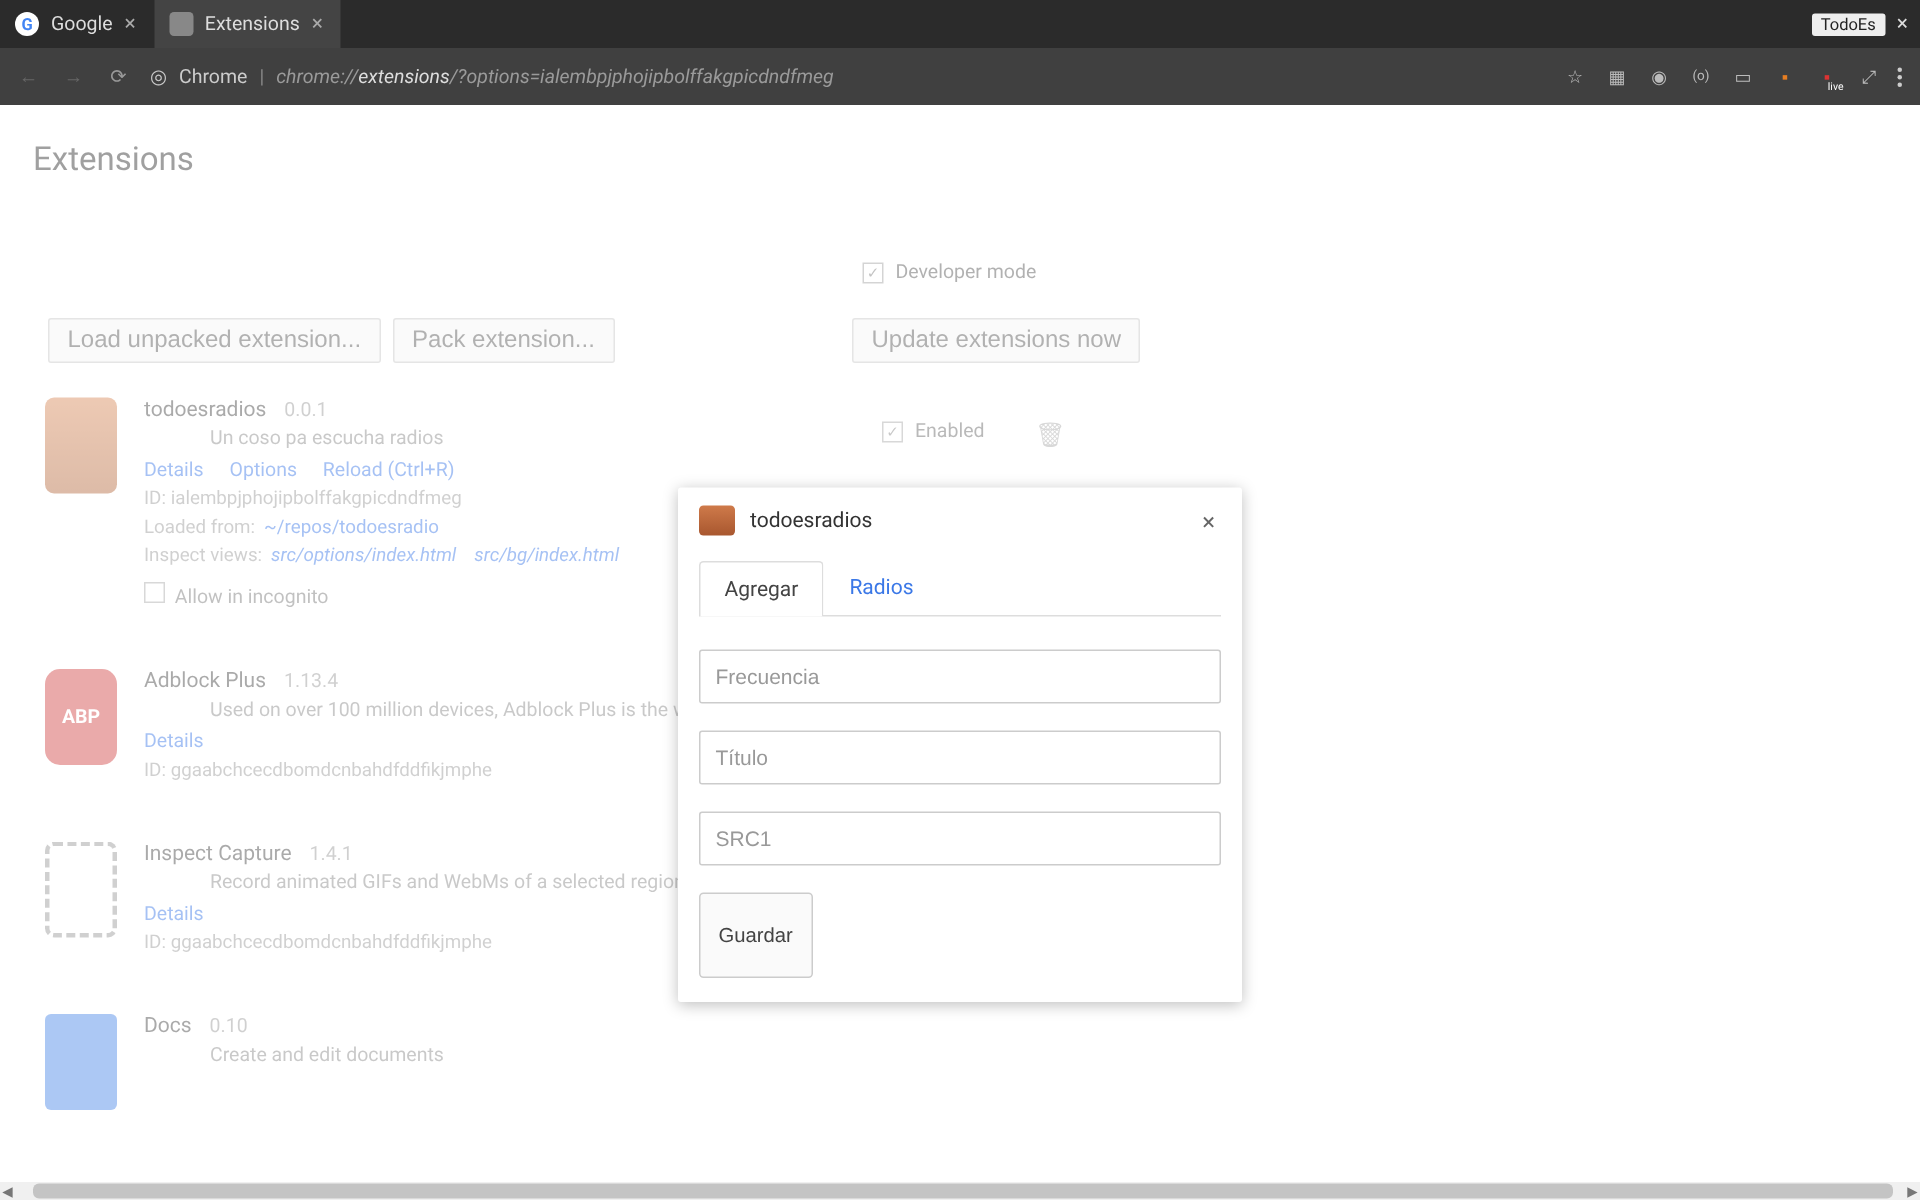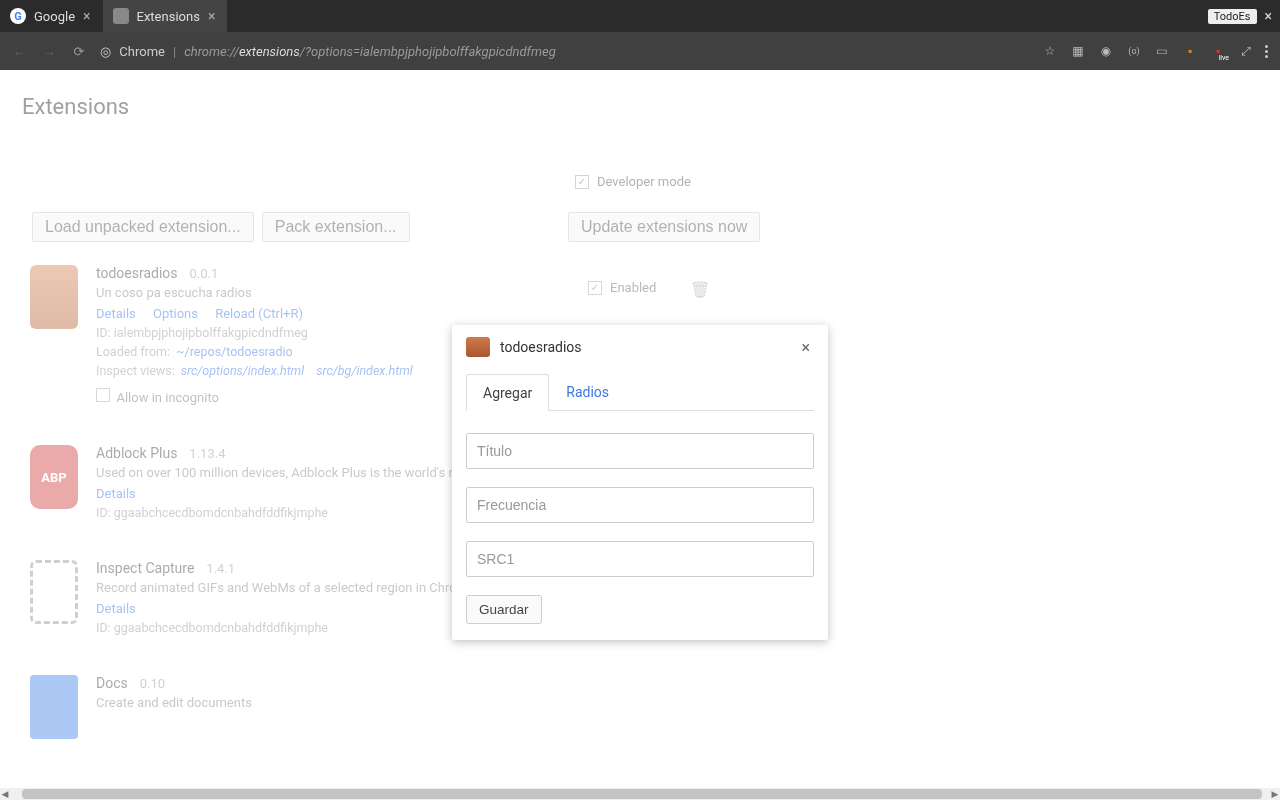--- a/index.html
+++ b/index.html
@@ -39,21 +39,21 @@
   .ext-list { position:absolute; top:195px; left:30px; right:560px; opacity:0.45; }
   .ext-item { display:flex; gap:18px; margin-bottom:40px; }
   .ext-icon { width:48px; height:64px; border-radius:6px; flex-shrink:0; }
   .ext-icon.radio { background:linear-gradient(#d98a5a,#b56a3f); }
   .ext-icon.abp { background:#d14444; border-radius:10px; display:flex; align-items:center; justify-content:center; color:#fff; font-weight:bold; font-size:13px; }
   .ext-icon.capture { background:transparent; border:3px dashed #999; }
   .ext-icon.docs { background:#4a86e8; border-radius:4px; }
   .ext-body { font-size:13px; color:#666; }
   .ext-body .name { color:#444; font-size:14px; }
   .ext-body .ver { color:#999; margin-left:12px; }
-  .ext-body .desc { margin-top:4px; color:#888; }
+  .ext-body .desc { margin-top:4px; color:#888;margin-left:44px; }
   .ext-body .links { margin-top:6px; }
   .ext-body .links a { color:#3b78e7; text-decoration:none; margin-right:14px; font-size:13px; }
   .ext-body .id { margin-top:4px; color:#999; font-size:12.5px; }
   .ext-body .loaded { margin-top:4px; color:#999; font-size:12.5px; }
   .ext-body .loaded a { color:#3b78e7; text-decoration:none; margin-left:6px; }
   .ext-body .views a { color:#3b78e7; text-decoration:none; margin-left:6px; margin-right:6px;font-style:italic; }
   .ext-body .incog { margin-top:10px; color:#777; }
   .enabled-col { position:absolute; left:575px; display:flex; align-items:center; gap:8px; color:#666; font-size:13px; opacity:0.45;padding-left:13px; }
   .enabled-col.r1 { top:210px; }
   .enabled-col.r4 { top:726px; }
@@ -68,21 +68,21 @@
   .modal .mico { width:24px; height:20px; background:linear-gradient(#cf7a4a,#a8572f); border-radius:3px; }
   .modal .mtitle { font-size:14px; color:#333; }
   .modal .mclose { margin-left:auto; color:#666; font-size:16px; cursor:pointer; padding:0 4px; }
   .modal .body { padding:6px 14px 16px; }
   .tabs { display:flex; border-bottom:1px solid #ddd; }
   .tabs .mtab { padding:10px 16px; font-size:14px; color:#3b78e7; cursor:pointer; border:1px solid transparent; border-bottom:none; }
   .tabs .mtab.active { color:#444; border-color:#ddd; border-radius:3px 3px 0 0; background:#fff; position:relative; top:1px; }
   .form { padding-top:22px; display:flex; flex-direction:column; gap:18px; }
   .form input { width:100%; height:36px; border:1px solid #ccc; padding:0 10px; font-size:14px; color:#555; border-radius:2px; }
   .form input::placeholder { color:#999; }
-  .form .save { align-self:flex-start; border:1px solid #ccc; background:#fafafa; padding:6px 12px; font-size:13.5px; color:#444; border-radius:3px; cursor:pointer; }
+  .form .save { align-self:flex-start; border:1px solid #ccc; background:#fafafa; padding:20px 12px; font-size:13.5px; color:#444; border-radius:3px; cursor:pointer; }
   
   .hscroll { position:absolute; bottom:0; left:0; right:0; height:12px; background:#f0f0f0; display:flex; align-items:center; }
   .hscroll .thumb { height:10px; background:#c4c4c4; margin-left:12px; width:1240px; border-radius:4px; }
   .hscroll .ar { width:10px; text-align:center; color:#777; font-size:9px; }
 </style>
 </head>
 <body>
 
 <div class="window-titlebar">
   <div class="tab">
@@ -213,22 +213,22 @@
       <div class="mico"></div>
       <div class="mtitle">todoesradios</div>
       <div class="mclose">×</div>
     </div>
     <div class="body">
       <div class="tabs">
         <div class="mtab active">Agregar</div>
         <div class="mtab">Radios</div>
       </div>
       <div class="form">
+        <input type="text" placeholder="Frecuencia" style="">
         <input type="text" placeholder="Título" style="">
-        <input type="text" placeholder="Frecuencia" style="">
         <input type="text" placeholder="SRC1" style="">
         <button class="save">Guardar</button>
       </div>
     </div>
   </div>
 
   <div class="hscroll">
     <span class="ar">◀</span>
     <div class="thumb"></div>
     <span class="ar" style="margin-left:auto">▶</span>

